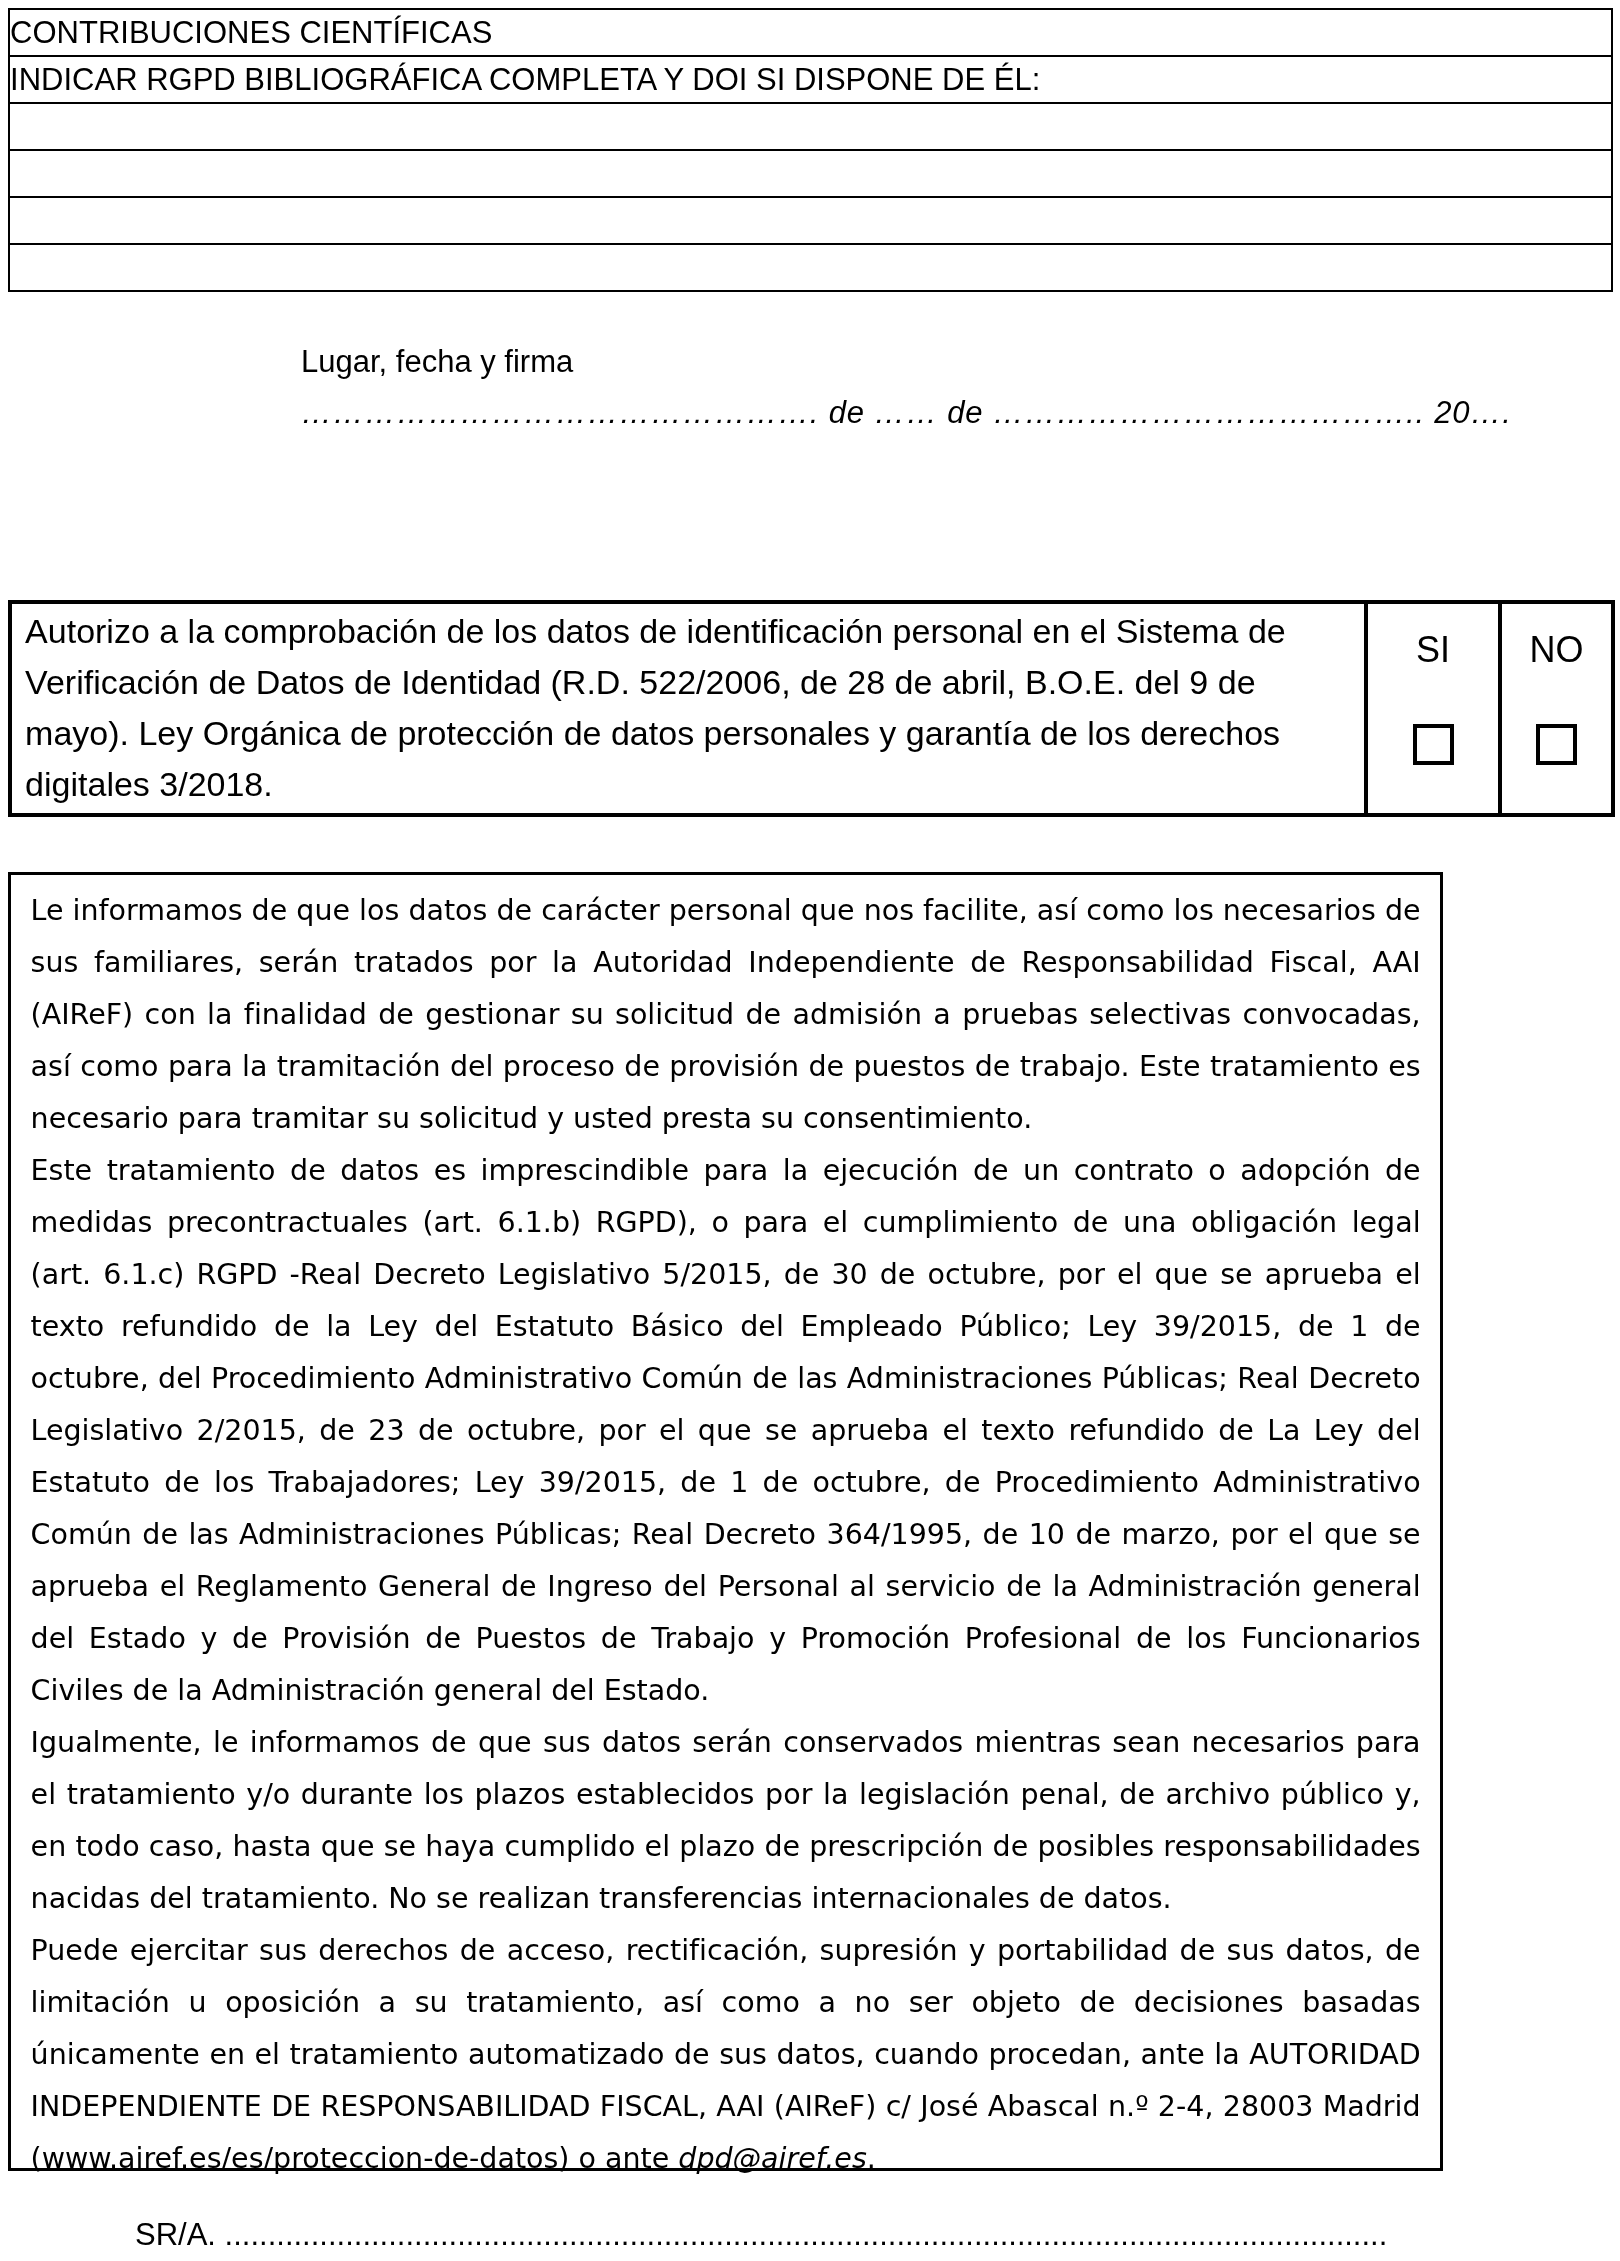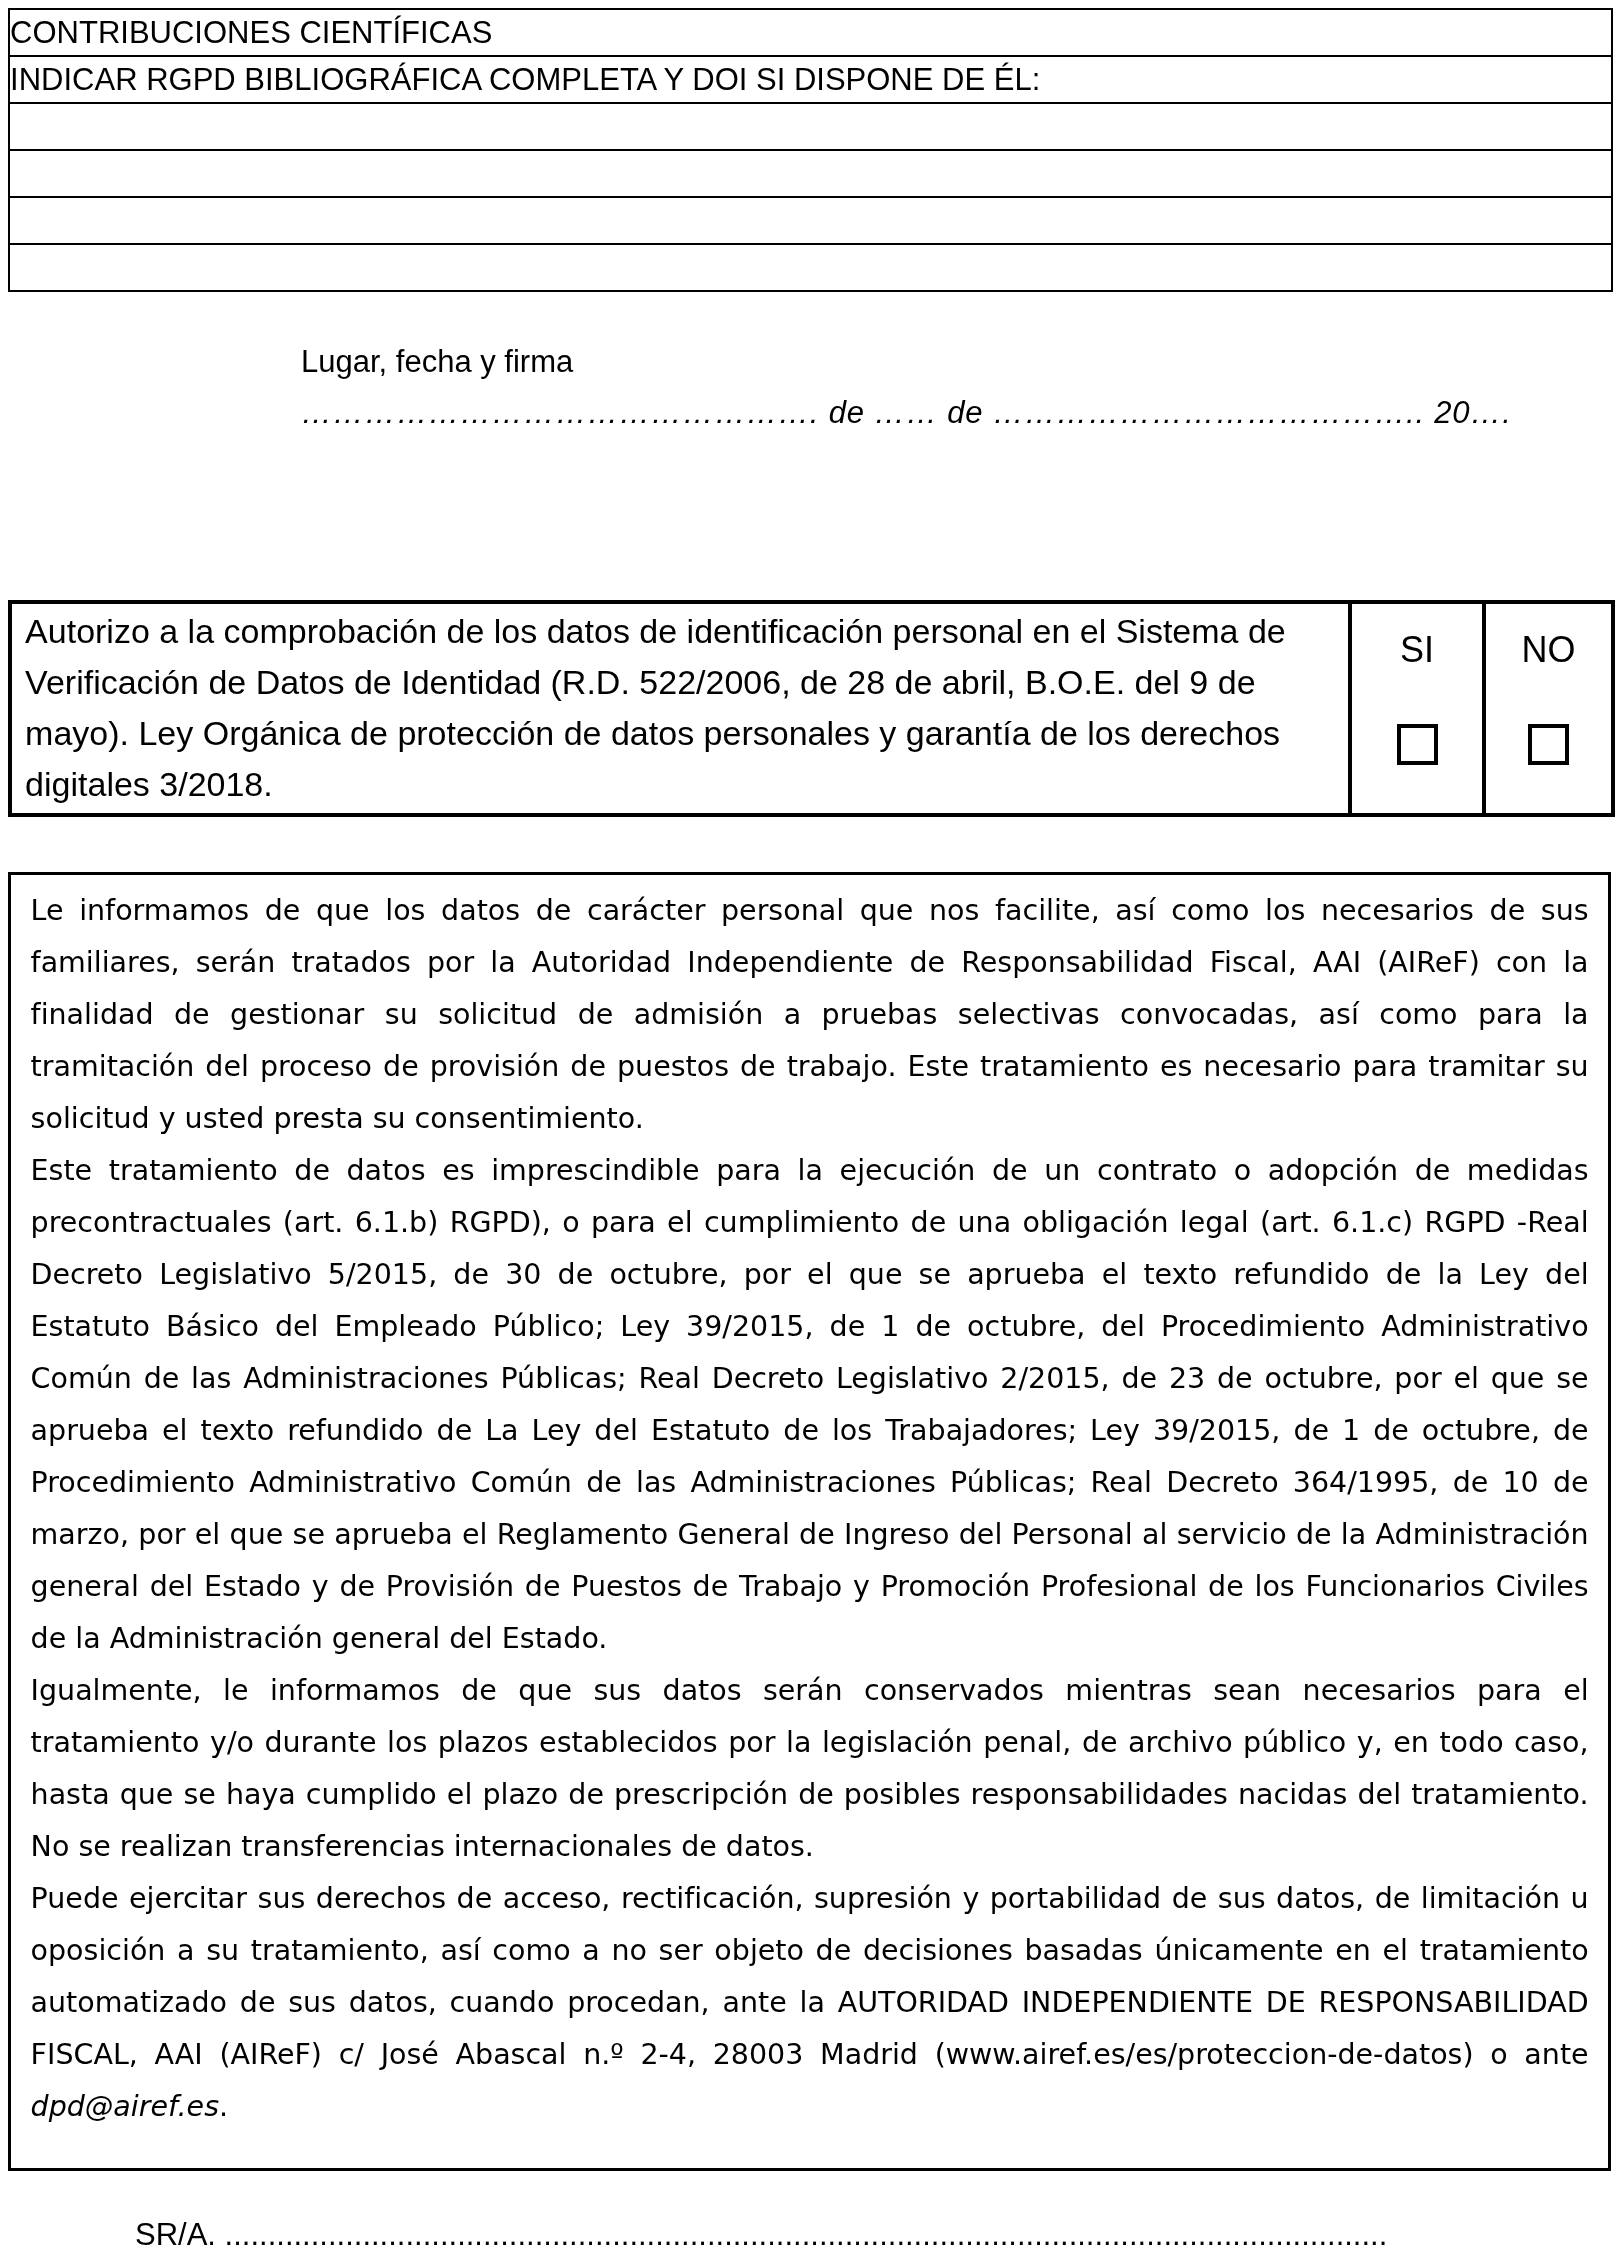--- a/index.html
+++ b/index.html
@@ -59,35 +59,35 @@
   }
   .auth-cell{
     width:134px;
     border-left:4.1px solid #000;
     box-sizing:border-box;
     display:flex;
     flex-direction:column;
     align-items:center;
     padding-top:29px;
   }
-  .auth-cell.no-cell{width:129px;align-items:center;}
+  .auth-cell.no-cell{width:113px;align-items:center;}
   .auth-label{font-size:36px;line-height:34px;}
   .checkbox{
     display:block;
     width:33px;height:33px;
     border:4.1px solid #000;
     margin-top:57px;
     background:#fff;
   }
 
   
   .bigbox{
     position:absolute;
     left:8.1px; top:872px;
-    width:1603px; height:1299px;
+    width:1435px; height:1299px;
     border:3.3px solid #000;
     box-sizing:border-box;
     padding:9.8px 19.5px 0 19.5px;
     font-family:"DejaVu Sans",sans-serif;
     font-size:28.5px;
     line-height:52px;
     text-align:justify;
     background:#fff;
   }
   .bigbox p{margin:0;}

